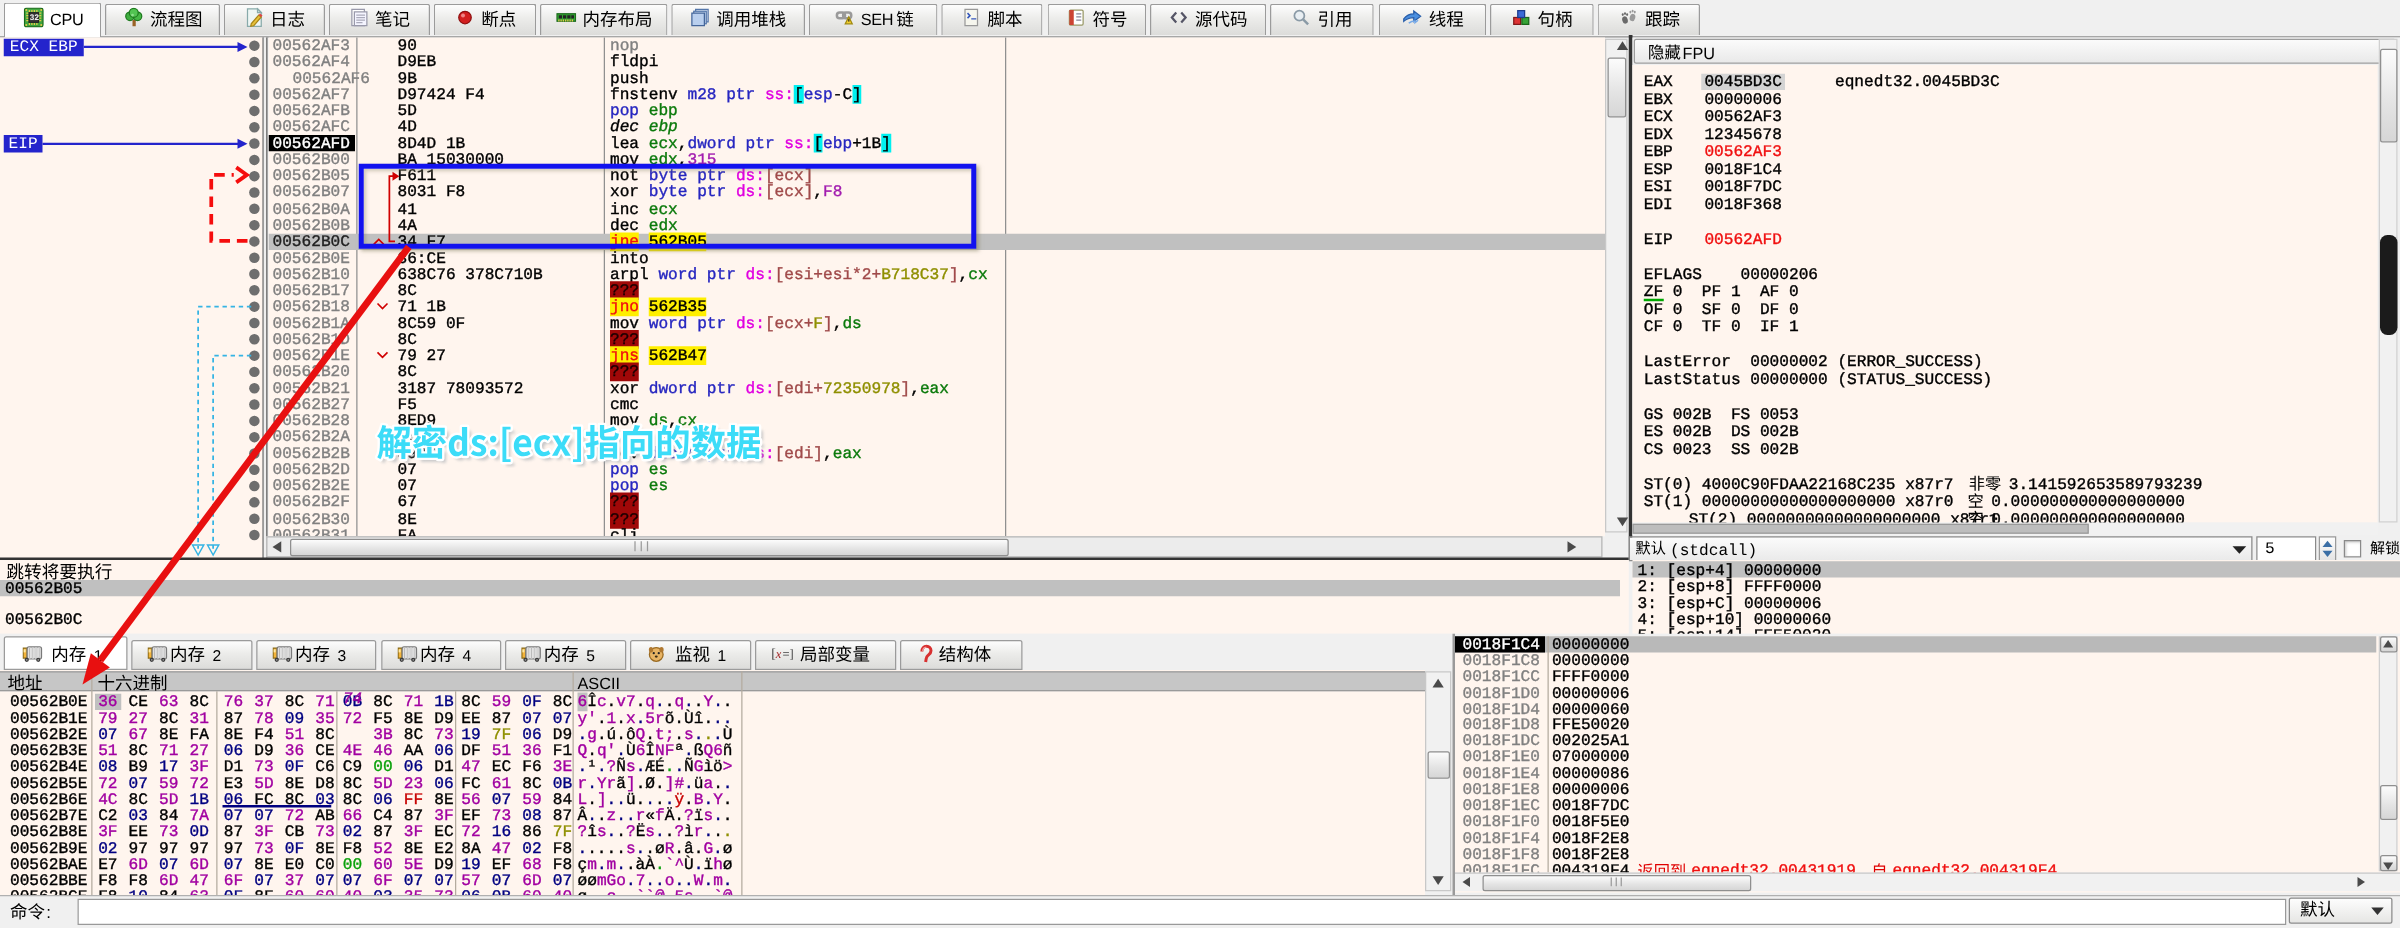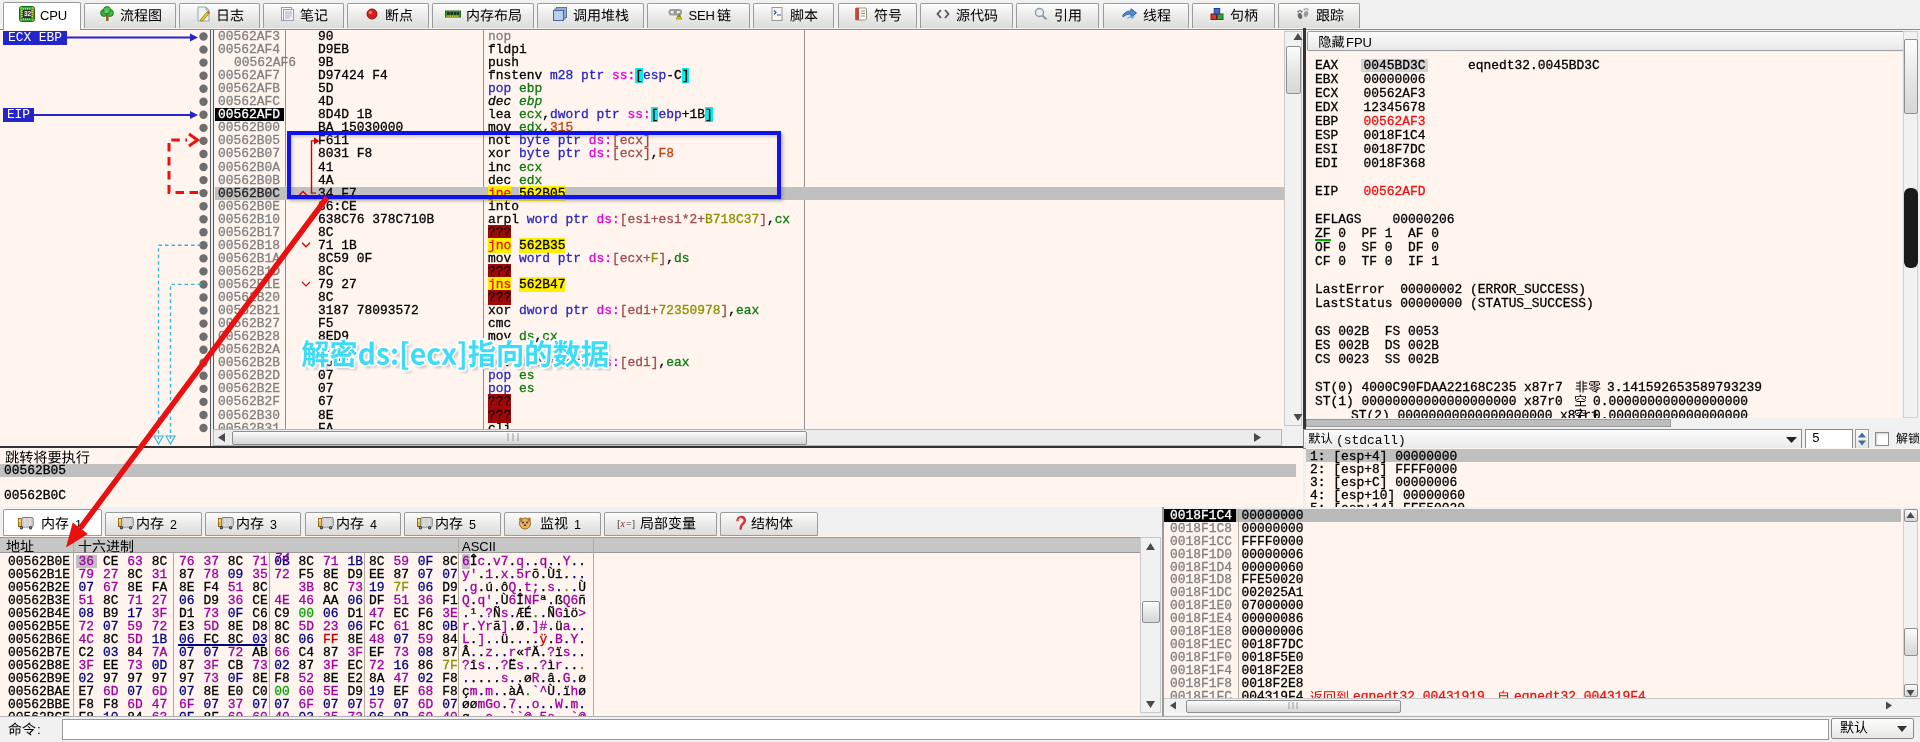--- a/index.html
+++ b/index.html
@@ -1,17 +1,17 @@
 <!DOCTYPE html>
 <html><head><meta charset="utf-8"><style>
 *{margin:0;padding:0;box-sizing:border-box}
 html,body{width:1920px;height:742px;overflow:hidden;background:#f0f0f0;font-family:'Liberation Sans',sans-serif}
 .mono{font-family:'Liberation Mono',monospace;font-size:12.92px;line-height:13px;white-space:pre;color:#000;-webkit-text-stroke:0.3px currentColor}
 .g{color:#808080} .bl{color:#2626c0} .gr{color:#0c7a0c} .mg{color:#e000e0}
-.ma{color:#a04a4a} .ol{color:#8f8f00} .og{color:#c2410c} .rd{color:#f01010}
+.ma{color:#a04a4a} .ol{color:#8f8f00} .og{color:#a21caf} .rd{color:#f01010}
 .nv{color:#000080} .pu{color:#a100a1} .gn{color:#0ba10b} .rr{color:#c80000}
 .cb{background:#00f0f0}
 .yb{background:#ffef00}
 .qq{background:#a00808;color:#1a0000}
 .tab{position:absolute;top:3px;height:25px;border:1px solid #9b9b9b;border-bottom:none;background:linear-gradient(#fdfdfd,#ececea 45%,#dcdcda);border-radius:2px 2px 0 0}
 .dtab{position:absolute;top:512px;height:24px;border:1px solid #9b9b9b;background:linear-gradient(#fdfdfd,#ececea 45%,#dcdcda);border-radius:2px 2px 0 0}
 .sbt{position:absolute;background:linear-gradient(#fcfcfc,#e3e3e3 60%,#d6d6d6);border:1px solid #8f8f8f;border-radius:2px}
 </style></head><body>
 <div style="position:absolute;left:0;top:0;width:1920px;height:30px;background:#f0f0f0;border-bottom:1px solid #8e8e8e;"></div>
 <div class="tab" style="left:3px;width:78px;background:#fff;height:28px;top:2px;"></div>
@@ -693,21 +693,21 @@
 <div class="mono pu" style="position:absolute;left:127.3px;top:632.9px;">5D</div>
 <div class="mono nv" style="position:absolute;left:151.7px;top:632.9px;">1B</div>
 <div class="mono nv" style="position:absolute;left:179.0px;top:632.9px;">06</div>
 <div class="mono" style="position:absolute;left:203.4px;top:632.9px;">FC</div>
 <div class="mono" style="position:absolute;left:227.8px;top:632.9px;">8C</div>
 <div class="mono nv" style="position:absolute;left:252.2px;top:632.9px;">03</div>
 <div class="mono" style="position:absolute;left:274.2px;top:632.9px;">8C</div>
 <div class="mono nv" style="position:absolute;left:298.6px;top:632.9px;">06</div>
 <div class="mono rr" style="position:absolute;left:323.0px;top:632.9px;">FF</div>
 <div class="mono" style="position:absolute;left:347.4px;top:632.9px;">8E</div>
-<div class="mono pu" style="position:absolute;left:369.0px;top:632.9px;">48</div>
+<div class="mono pu" style="position:absolute;left:369.0px;top:632.9px;">56</div>
 <div class="mono nv" style="position:absolute;left:393.4px;top:632.9px;">07</div>
 <div class="mono pu" style="position:absolute;left:417.8px;top:632.9px;">59</div>
 <div class="mono" style="position:absolute;left:442.2px;top:632.9px;">84</div>
 <div class="mono" style="position:absolute;left:462px;top:632.9px;"><span class="pu" style="">L</span>.<span class="pu" style="">]</span><span class="nv" style="">.</span><span class="nv" style="">.</span>ü.<span class="nv" style="">.</span>.<span class="nv" style="">.</span><span class="rr" style="">ÿ</span>.<span class="pu" style="">B</span><span class="nv" style="">.</span><span class="pu" style="">Y</span>.</div>
 <div class="mono" style="position:absolute;left:8px;top:645.9px;">00562B7E</div>
 <div class="mono" style="position:absolute;left:78.5px;top:645.9px;">C2</div>
 <div class="mono nv" style="position:absolute;left:102.9px;top:645.9px;">03</div>
 <div class="mono" style="position:absolute;left:127.3px;top:645.9px;">84</div>
 <div class="mono pu" style="position:absolute;left:151.7px;top:645.9px;">7A</div>
 <div class="mono nv" style="position:absolute;left:179.0px;top:645.9px;">07</div>

